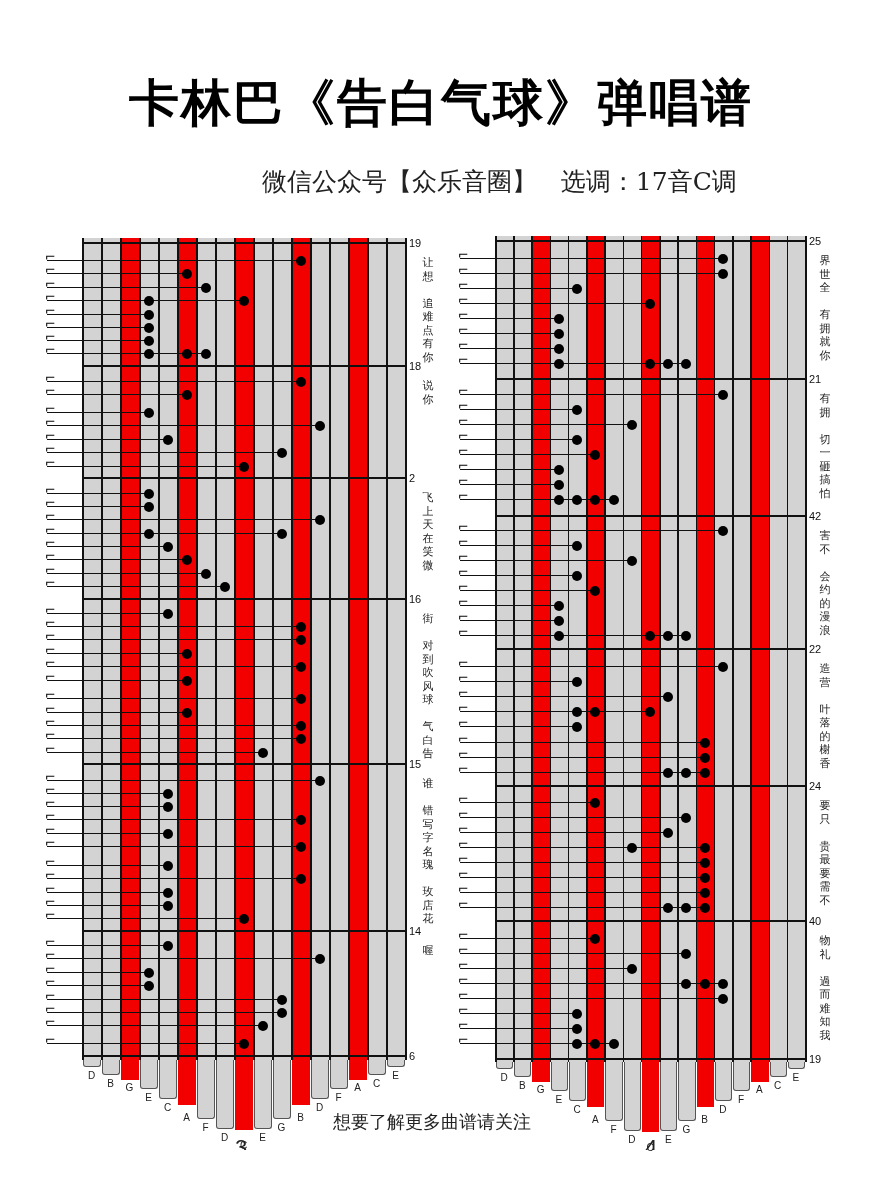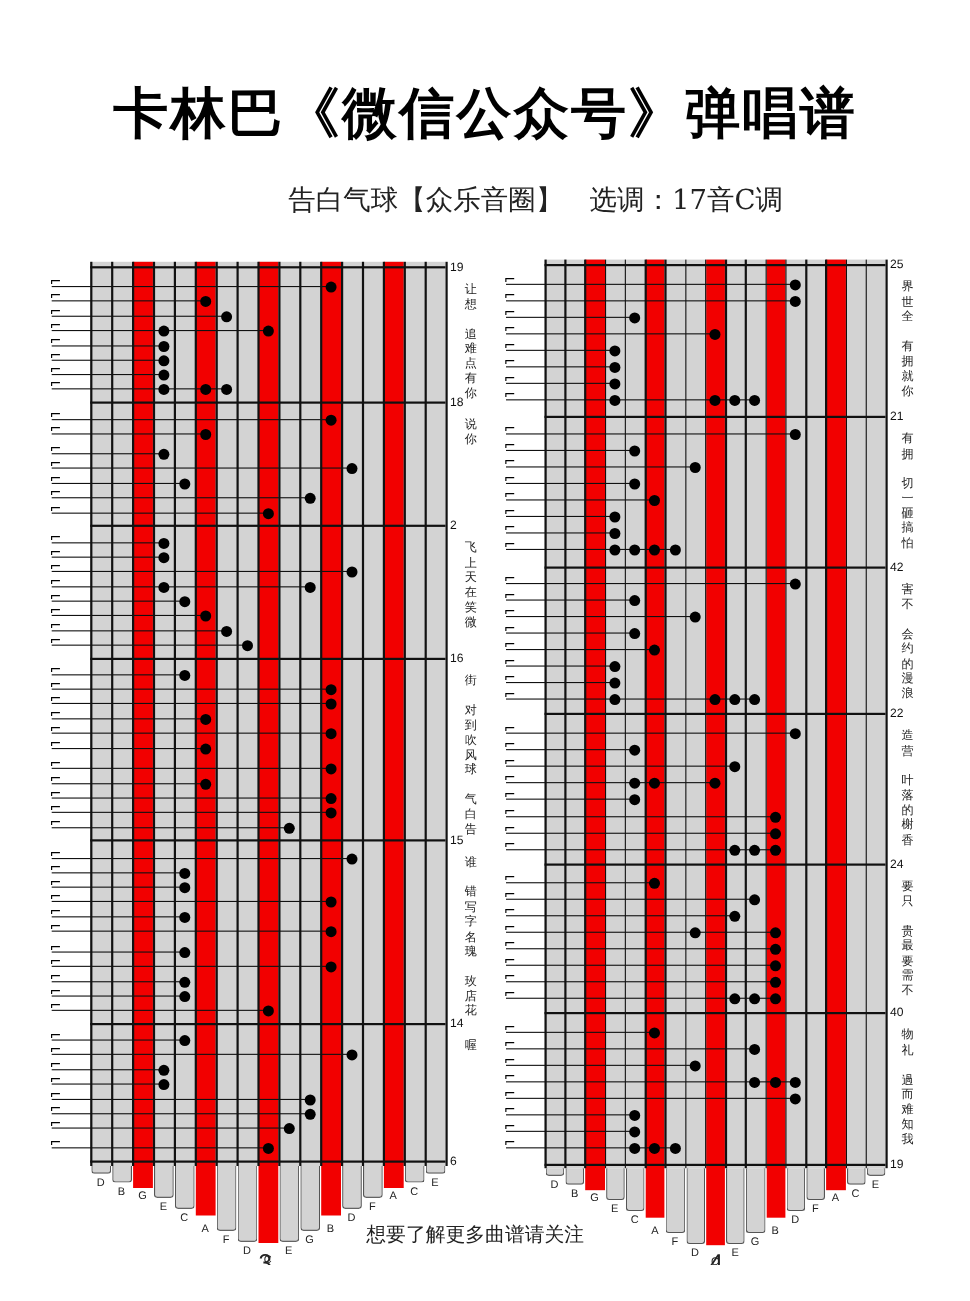--- a/index.html
+++ b/index.html
@@ -16,22 +16,22 @@
   .flag{position:absolute;font-size:13px;color:#000;line-height:10px;}
   .lyric{position:absolute;font-size:11px;color:#222;width:14px;text-align:center;line-height:13.5px;font-family:"DejaVu Sans",sans-serif;}
   .tine{position:absolute;border:1px solid #555;border-top:none;border-radius:0 0 3px 3px;}
   .tlabel{position:absolute;font-size:10px;color:#222;width:14px;text-align:center;font-family:"Liberation Sans",sans-serif;}
   .footer{position:absolute;left:333px;top:1110px;font-size:18px;color:#222;font-family:"DejaVu Serif",serif;}
   .pagenum{position:absolute;top:1135px;font-size:22px;color:#222;font-family:"Liberation Sans",sans-serif;height:15px;overflow:hidden;}
 </style>
 </head>
 <body>
 
-<div class="title">卡林巴《微信公众号》弹唱谱</div>
-<div class="subtitle">告白气球【众乐音圈】   选调：17音C调</div>
+<div class="title">卡林巴《告白气球》弹唱谱</div>
+<div class="subtitle">微信公众号【众乐音圈】   选调：17音C调</div>
 
 <div id="chart-left">
     <div class="grid" style="left: 82px; top: 238px; width: 323px; height: 822px;"></div>
     <div class="red" style="left: 121px; top: 238px; width: 18px; height: 842px;"></div>
     <div class="red" style="left: 178px; top: 238px; width: 18px; height: 867px;"></div>
     <div class="red" style="left: 235px; top: 238px; width: 18px; height: 892px;"></div>
     <div class="red" style="left: 292px; top: 238px; width: 18px; height: 867px;"></div>
     <div class="red" style="left: 349px; top: 238px; width: 18px; height: 842px;"></div>
     <div class="col-line" style="left: 82px; top: 238px; height: 822px; bottom: auto;"></div>
     <div class="col-line" style="left: 101px; top: 238px; height: 822px; bottom: auto;"></div>

